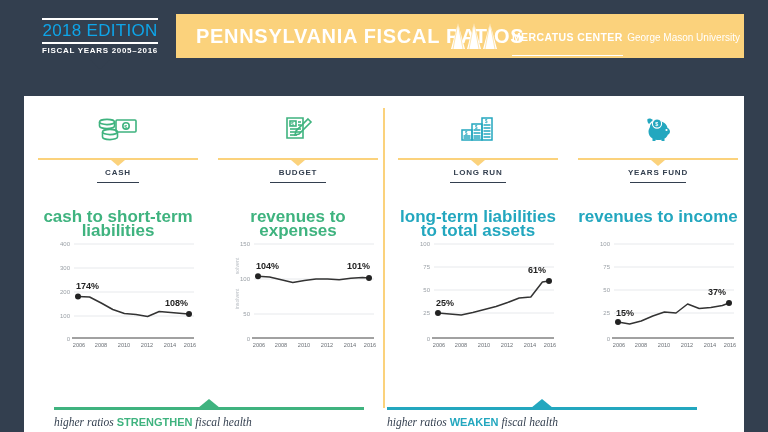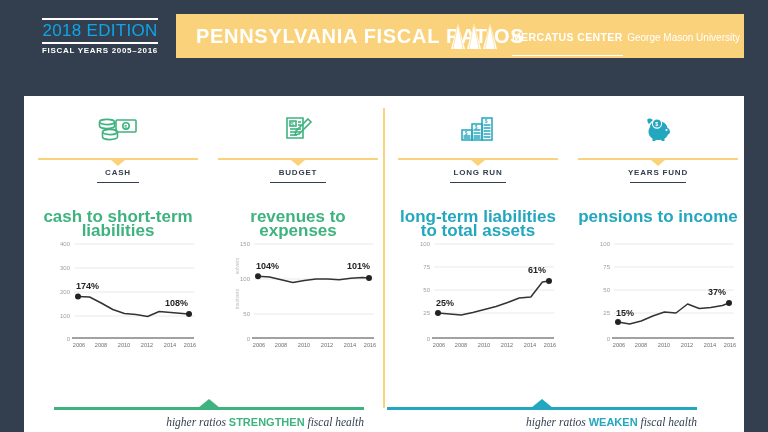--- a/index.html
+++ b/index.html
@@ -91,21 +91,21 @@
   .foot-bar{position:absolute;left:0;top:6px;width:100%;height:3px;}
   .foot-bar.g{background:#3fb37f;}
   .foot-bar.t{background:#23a7bf;}
   .foot-bar:after{
     content:"";position:absolute;left:50%;top:-8px;margin-left:-11px;width:0;height:0;
     border-left:11px solid transparent;border-right:11px solid transparent;
   }
   .foot-bar.g:after{border-bottom:9px solid #3fb37f;}
   .foot-bar.t:after{border-bottom:9px solid #23a7bf;}
   .foot-text{
-    position:absolute;left:0;top:15px;width:100%;text-align:right;
+    position:absolute;left:0;top:15px;width:100%;text-align:left;
     font-family:"Liberation Serif", serif;font-style:italic;font-size:11.5px;color:#333f4f;
   }
   .foot-text b{font-family:"Liberation Sans",sans-serif;font-style:normal;font-weight:bold;font-size:11px;}
   .foot-text b.g{color:#3fb37f;}
   .foot-text b.t{color:#23a7bf;}
 
   .source{
     position:absolute;left:0;top:336px;width:720px;text-align:center;
     color:#b9bfc6;font-size:5.6px;letter-spacing:.12px;
   }
@@ -337,21 +337,21 @@
             <path d="M11 4 c-1.5-1.5-4-2-5.5-1 c-.6 1.8 .2 3.8 1.5 5 z"></path>
             <circle cx="24.5" cy="14" r="1.1" fill="#ffffff"></circle>
           </g>
           <circle cx="15" cy="7.5" r="4.6" fill="#23a7bf" stroke="#ffffff" stroke-width="1.1"></circle>
           <text x="13.2" y="9.8" fill="#ffffff" font-size="5.4" font-family="'Liberation Sans',sans-serif" font-weight="bold">$</text>
         </svg>
       </div>
       <div class="rule"></div>
       <div class="kicker">YEARS FUND</div>
       <div class="kicker-u wide"></div>
-      <div class="subtitle teal">pensions to income</div>
+      <div class="subtitle teal">revenues to income</div>
 
       <div class="chart">
         <svg viewBox="0 0 152 120" width="152" height="120">
           <g stroke="#e7e9ec" stroke-width="1">
             <line x1="28" y1="8" x2="148" y2="8"></line>
             <line x1="28" y1="31" x2="148" y2="31"></line>
             <line x1="28" y1="54" x2="148" y2="54"></line>
             <line x1="28" y1="77" x2="148" y2="77"></line>
           </g>
           <g fill="#9aa0a6" font-size="6" font-family="'Liberation Sans',sans-serif" text-anchor="end">

